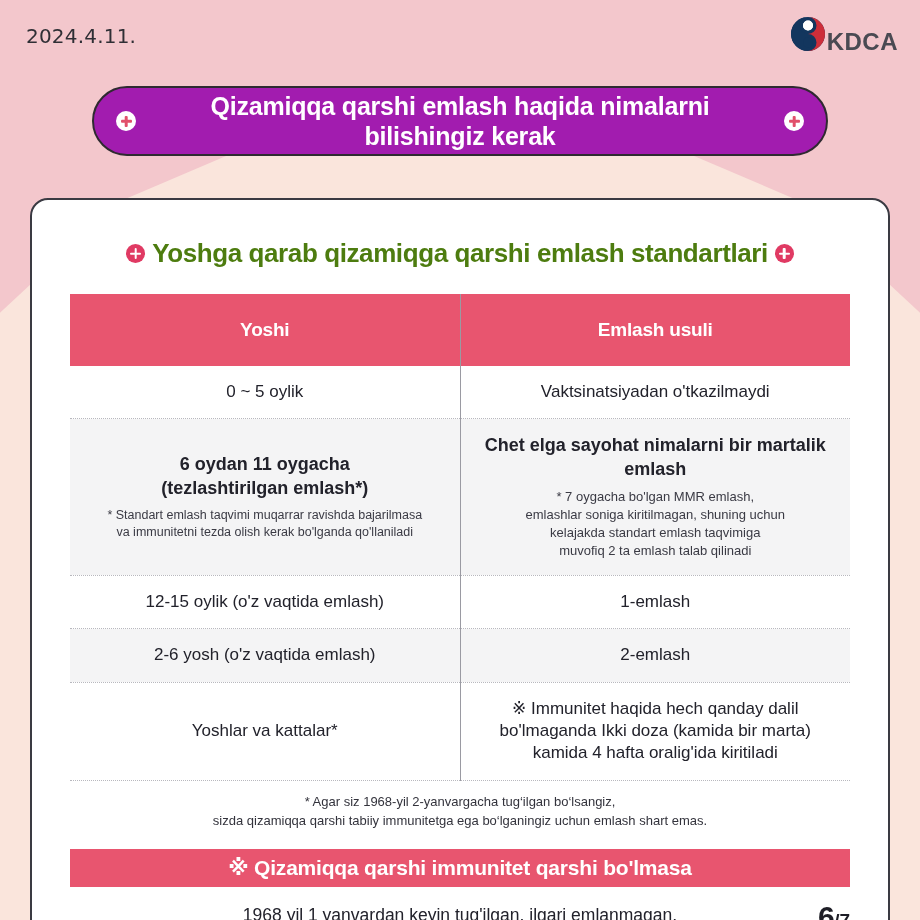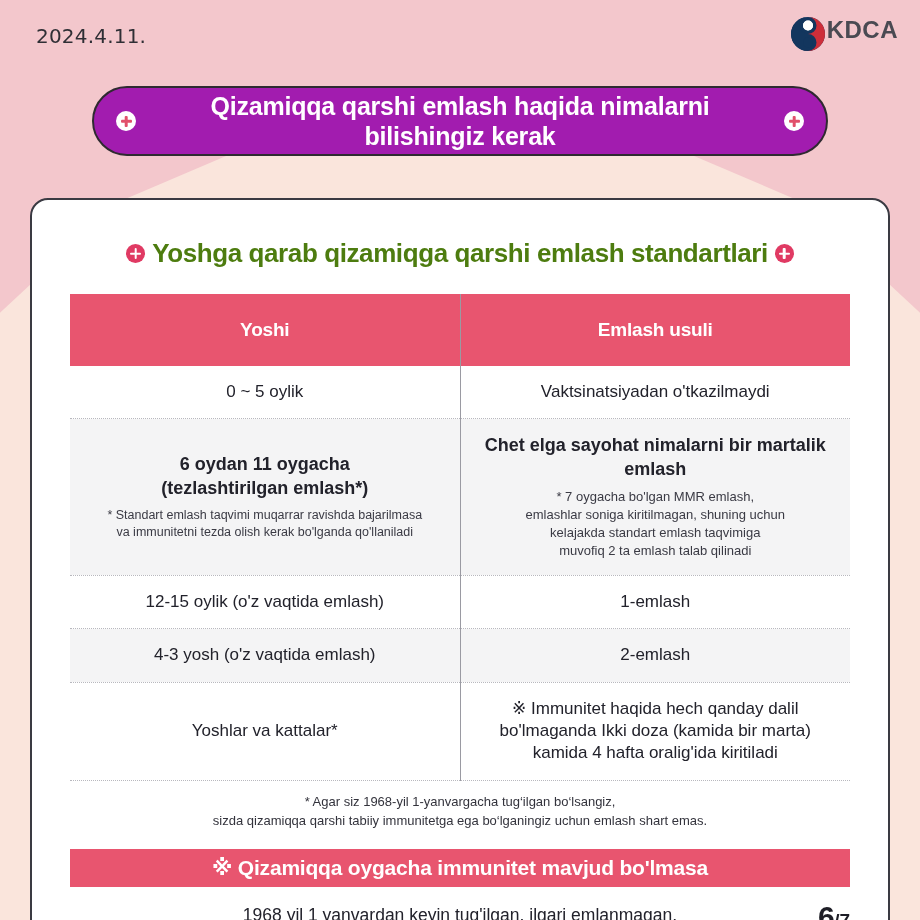--- a/index.html
+++ b/index.html
@@ -33,35 +33,35 @@
     position: absolute;
     left: 0; right: 0;
     top: 330px;
     bottom: 0;
     background: #FAE5DC;
   }
 
   
   #topbar {
     position: absolute;
-    top: 0; left: 10px; right: 0;
+    top: 0; left: 0; right: 0;
     height: 72px;
     display: flex;
     align-items: center;
     justify-content: space-between;
     padding: 0 22px 0 26px;
     z-index: 6;
   }
   #date-label {
     font-size: 20px;
     letter-spacing: .2px;
     color: #2F2F35;
     font-family: "DejaVu Sans", sans-serif;
   }
-  #kdca-logo { display: flex; align-items: flex-start; gap: 1px; }
+  #kdca-logo { display: flex; align-items: flex-end; gap: 1px; }
   #kdca-text {
     font-size: 24px;
     font-weight: 700;
     color: #4A4A52;
     letter-spacing: .5px;
   }
 
   
   #header-pill {
     position: absolute;
@@ -316,44 +316,44 @@
         <tr>
           <td class="cell-left">
             <div class="cell-main">12-15 oylik (o'z vaqtida emlash)</div>
           </td>
           <td>
             <div class="cell-main">1-emlash</div>
           </td>
         </tr>
         <tr class="shaded">
           <td class="cell-left">
-            <div class="cell-main">4-3 yosh (o'z vaqtida emlash)</div>
+            <div class="cell-main">2-6 yosh (o'z vaqtida emlash)</div>
           </td>
           <td>
             <div class="cell-main">2-emlash</div>
           </td>
         </tr>
         <tr class="last-row">
           <td class="cell-left">
             <div class="cell-main">Yoshlar va kattalar*</div>
           </td>
           <td>
             <div class="cell-main">※ Immunitet haqida hech qanday dalil
 bo'lmaganda Ikki doza (kamida bir marta)
 kamida 4 hafta oralig'ida kiritiladi</div>
           </td>
         </tr>
       </tbody>
   </table>
 
-  <div id="table-footnote">* Agar siz 1968-yil 1-yanvargacha tug‘ilgan bo‘lsangiz,
+  <div id="table-footnote">* Agar siz 1968-yil 2-yanvargacha tug‘ilgan bo‘lsangiz,
 sizda qizamiqqa qarshi tabiiy immunitetga ega bo‘lganingiz uchun emlash shart emas.</div>
 
   <div id="callout-bar">
-    <span id="callout-bar-text">※ Qizamiqqa oygacha immunitet mavjud bo'lmasa</span>
+    <span id="callout-bar-text">※ Qizamiqqa qarshi immunitet qarshi bo'lmasa</span>
   </div>
 
   <div id="callout-body">1968 yil 1 yanvardan keyin tug'ilgan, ilgari emlanmagan,
 qizamiq bilan kasallanmagan yoki qizamiqqa qarshi tasdiqlangan
 immunitetga ega bo'lmagan odamlar.</div>
 
   <div id="page-number">
     <span id="page-current">6</span>
     <span id="page-total">/7</span>
   </div>

